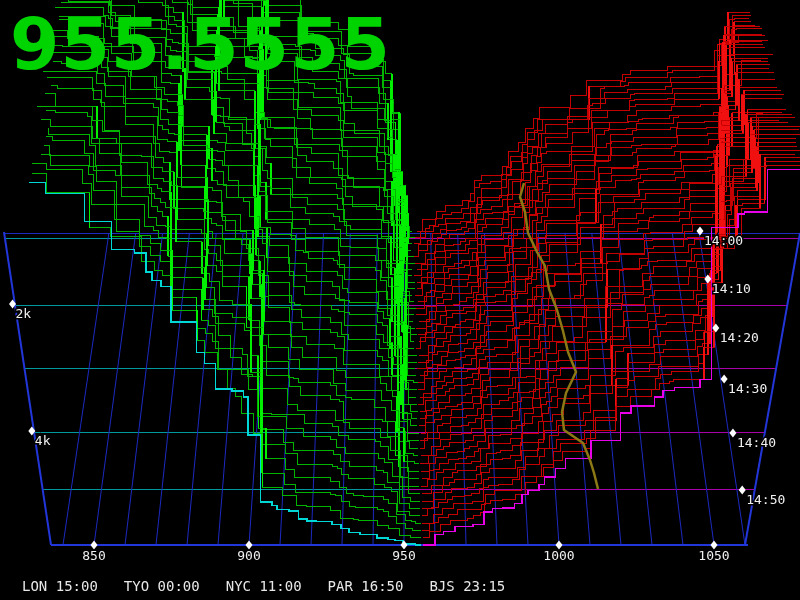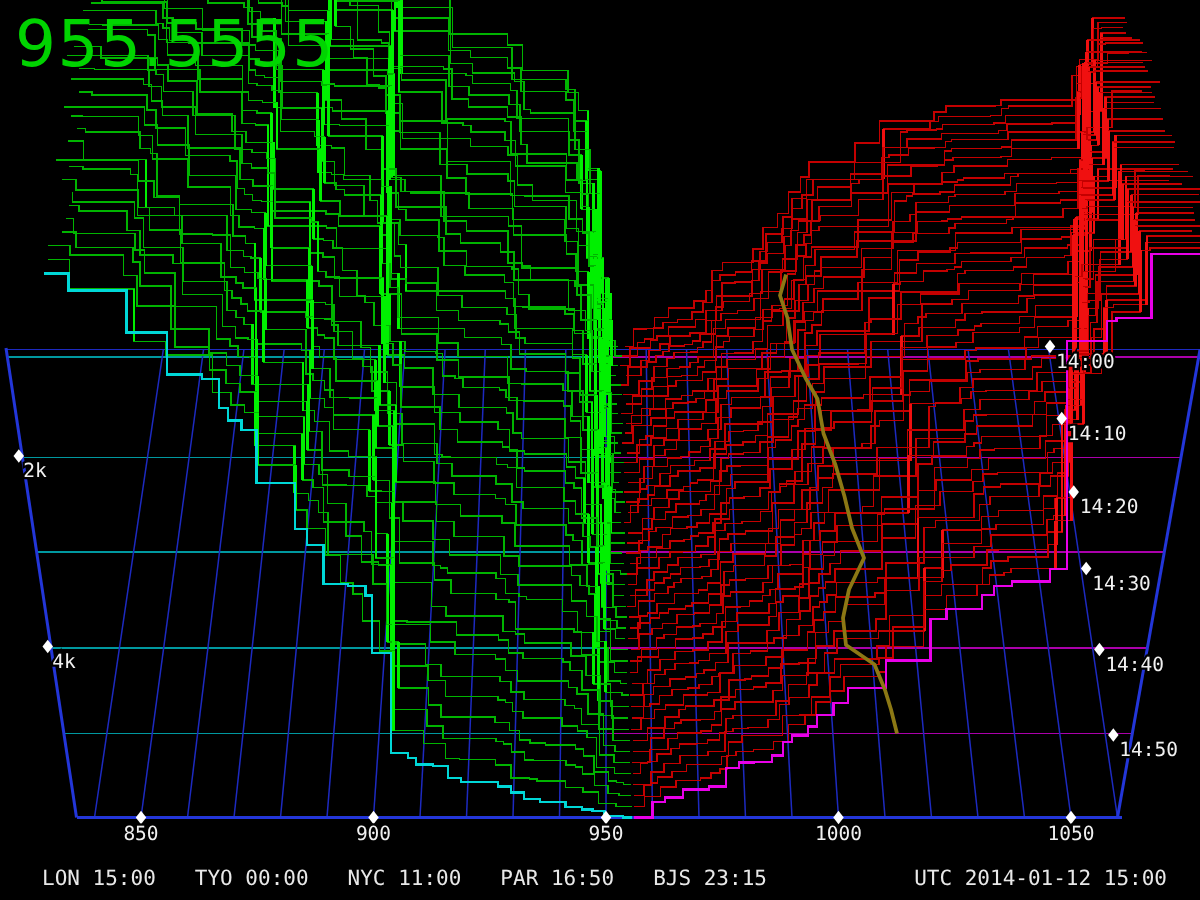--- a/index.html
+++ b/index.html
@@ -1,25 +1,25 @@
 <!DOCTYPE html>
 <html><head>
 <meta charset="utf-8">
 <style>
   html,body{margin:0;padding:0;background:#000;}
   #app{position:relative;width:800px;height:600px;background:#000;overflow:hidden;
        font-family:"DejaVu Sans Mono","Liberation Mono",monospace;}
   #scene{position:absolute;left:0;top:0;}
-  .bignum{position:absolute;top:0;font-family:"DejaVu Sans","Liberation Sans",sans-serif;
-          font-weight:normal;font-size:43px;line-height:60px;letter-spacing:1px;}
+  .bignum{position:absolute;top:15px;font-family:"DejaVu Sans","Liberation Sans",sans-serif;
+          font-weight:bold;font-size:71px;line-height:60px;letter-spacing:1px;}
   #bigbid{left:10px;color:#00d400;}
   #bigask{right:13px;color:#dd0000;}
   #statusbar{position:absolute;left:0;right:0;bottom:4px;height:20px;display:flex;
              align-items:center;color:#e8e8e8;font-size:14px;}
-  #clocks{display:flex;gap:26px;flex:1;margin-left:28px;}
+  #clocks{display:flex;gap:26px;padding-left:22px;flex:1;}
   #utcclock{padding-right:22px;}
   svg text{font-family:"DejaVu Sans Mono","Liberation Mono",monospace;}
 </style>
 </head>
 <body>
 
 <div id="app">
   <svg id="scene" width="800" height="600" viewBox="0 0 800 600">
     <g id="gAmount">
         <line x1="42.5" y1="489" x2="404" y2="489" stroke="#00989f" stroke-width="1" shape-rendering="crispEdges"></line>
@@ -283,15 +283,14 @@
   <div id="bigbid" class="bignum">955.5555</div>
 
   <div id="statusbar">
     <div id="clocks">
       <span>LON 15:00</span>
       <span>TYO 00:00</span>
       <span>NYC 11:00</span>
       <span>PAR 16:50</span>
       <span>BJS 23:15</span>
     </div>
-    <span id="utcclock">UTC 2014-01-12 15:00</span>
   </div>
 </div>
 
 </body></html>

